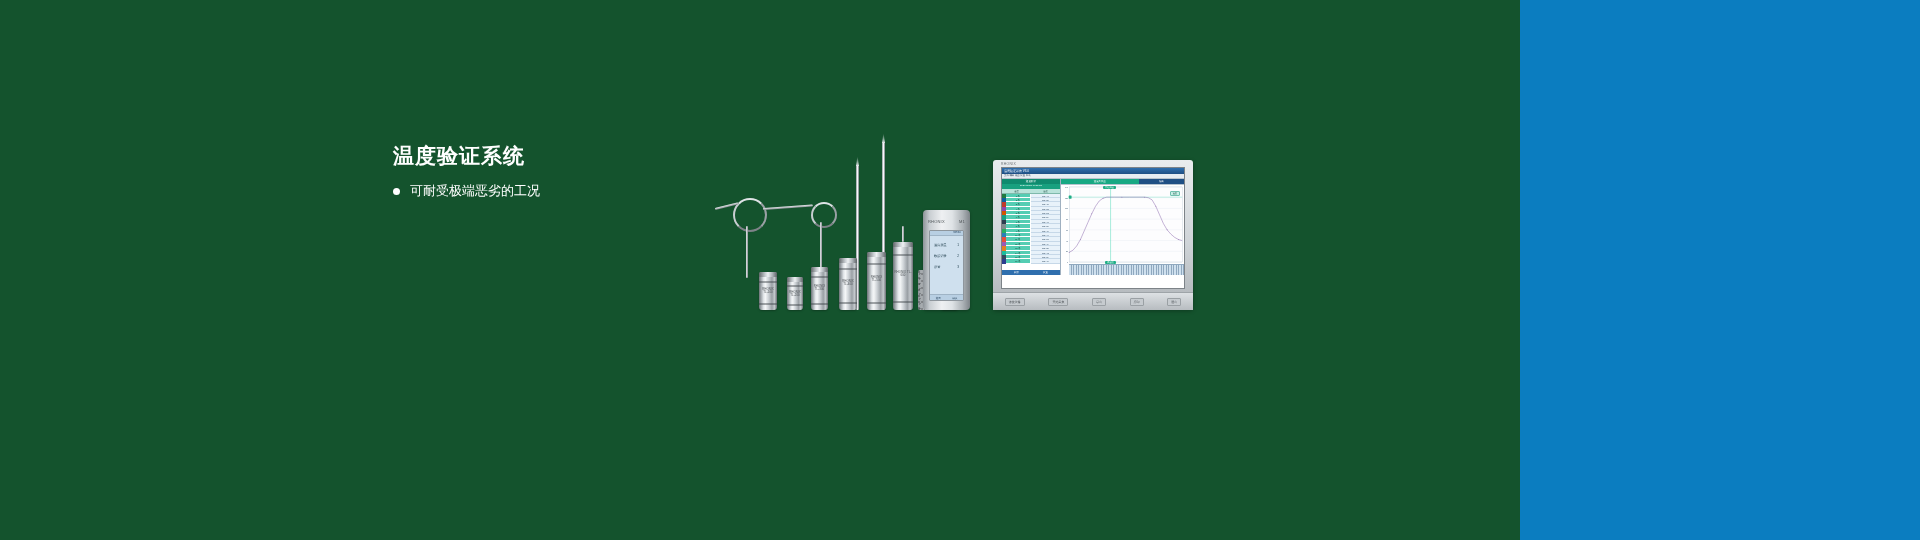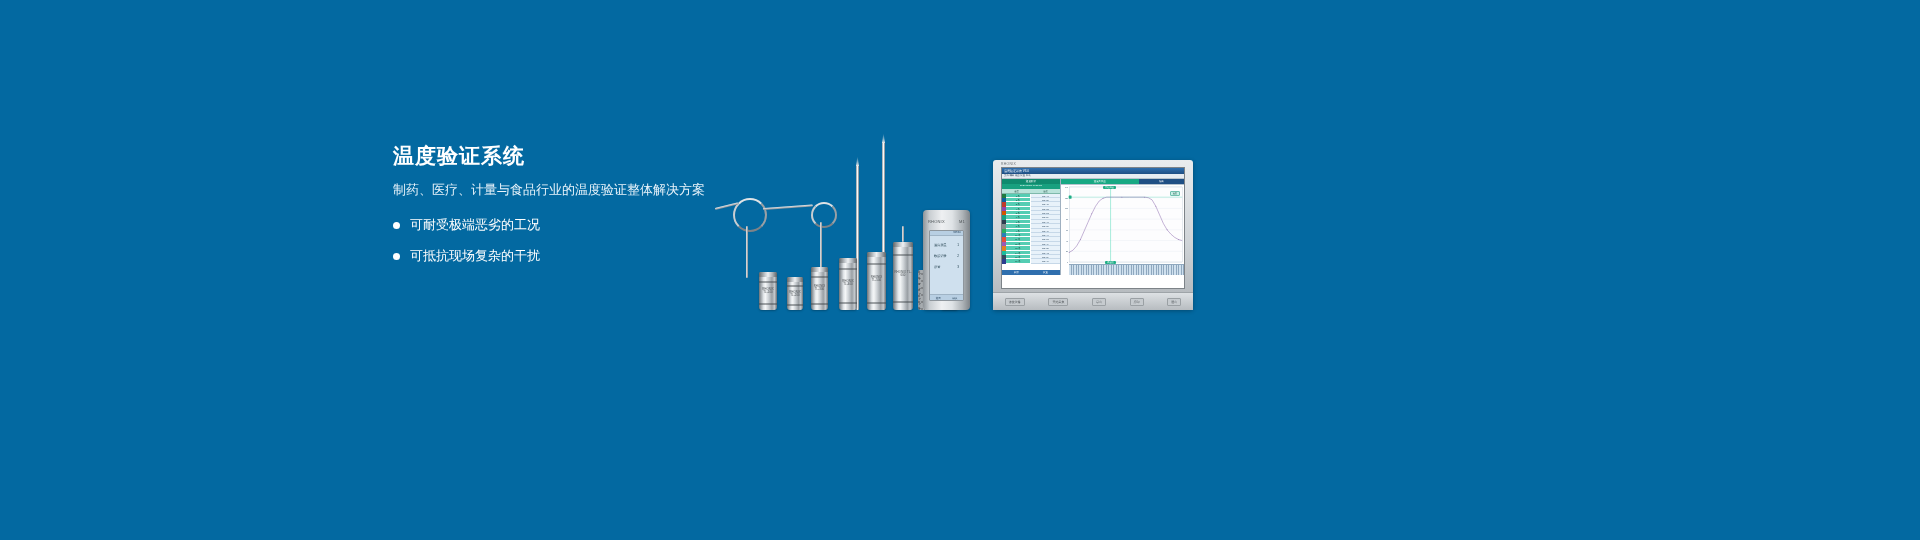--- a/index.html
+++ b/index.html
@@ -2,22 +2,22 @@
 <html><head>
 <meta charset="utf-8">
 <style>
   html,body{margin:0;padding:0;}
   body{
     width:1920px;height:540px;overflow:hidden;
     background:#0b7dc0;
     font-family:"Liberation Sans","DejaVu Sans",sans-serif;
   }
   #banner{
-    position:relative;width:1920px;height:540px;
-    background:#0369a1;
+    position:relative;width:1520px;height:540px;
+    background:#14532d;
     overflow:hidden;
   }
   
   #copy{
     position:absolute;left:393px;top:143px;width:420px;
     color:#ffffff;
   }
   #title{
     font-size:21px;font-weight:bold;letter-spacing:1px;
     line-height:1.25;color:#ffffff;margin:0 0 13px 0;white-space:nowrap;
@@ -221,29 +221,24 @@
     background-size:6px 6px,7px 7px,5px 5px,8px 8px,100% 100%;
   }
 </style>
 </head>
 <body>
 
 <div id="banner">
 
   <div id="copy">
     <h1 id="title">温度验证系统</h1>
-    <p id="subtitle">制药、医疗、计量与食品行业的温度验证整体解决方案</p>
 
     <div class="feature">
       <span class="bullet"></span>
       <span>可耐受极端恶劣的工况</span>
-    </div>
-    <div class="feature">
-      <span class="bullet"></span>
-      <span>可抵抗现场复杂的干扰</span>
     </div>
   </div>
 
   <div id="product">
 
     <div class="coil" style="left:18px;top:78px;width:30px;height:30px;"></div>
     <div class="wire" style="left:0px;top:88px;width:24px;transform:rotate(-14deg);transform-origin:left center;"></div>
     <div class="wire v" style="left:31px;top:106px;height:52px;"></div>
 
     <div class="coil" style="left:96px;top:82px;width:22px;height:22px;border-width:2px;"></div>

